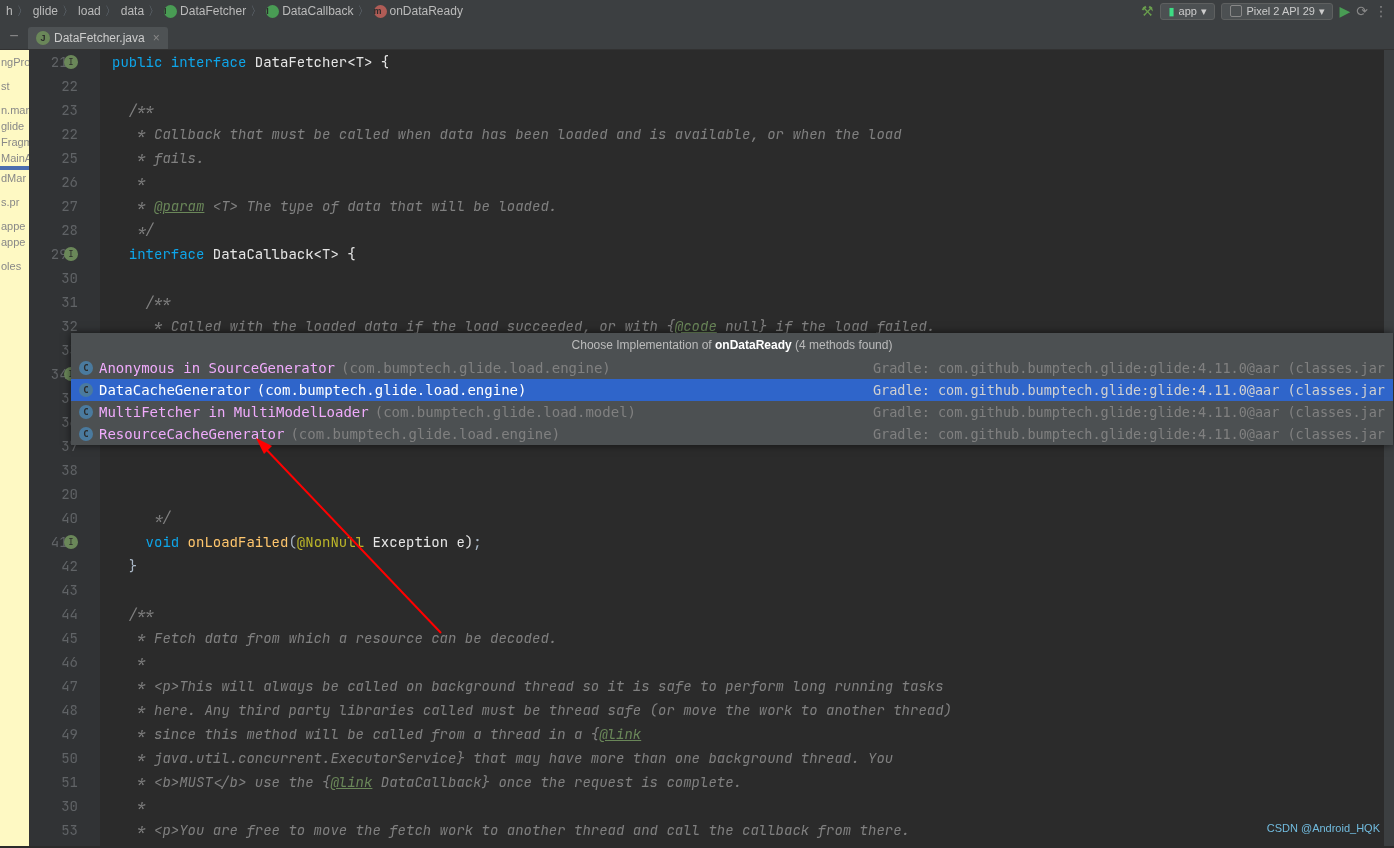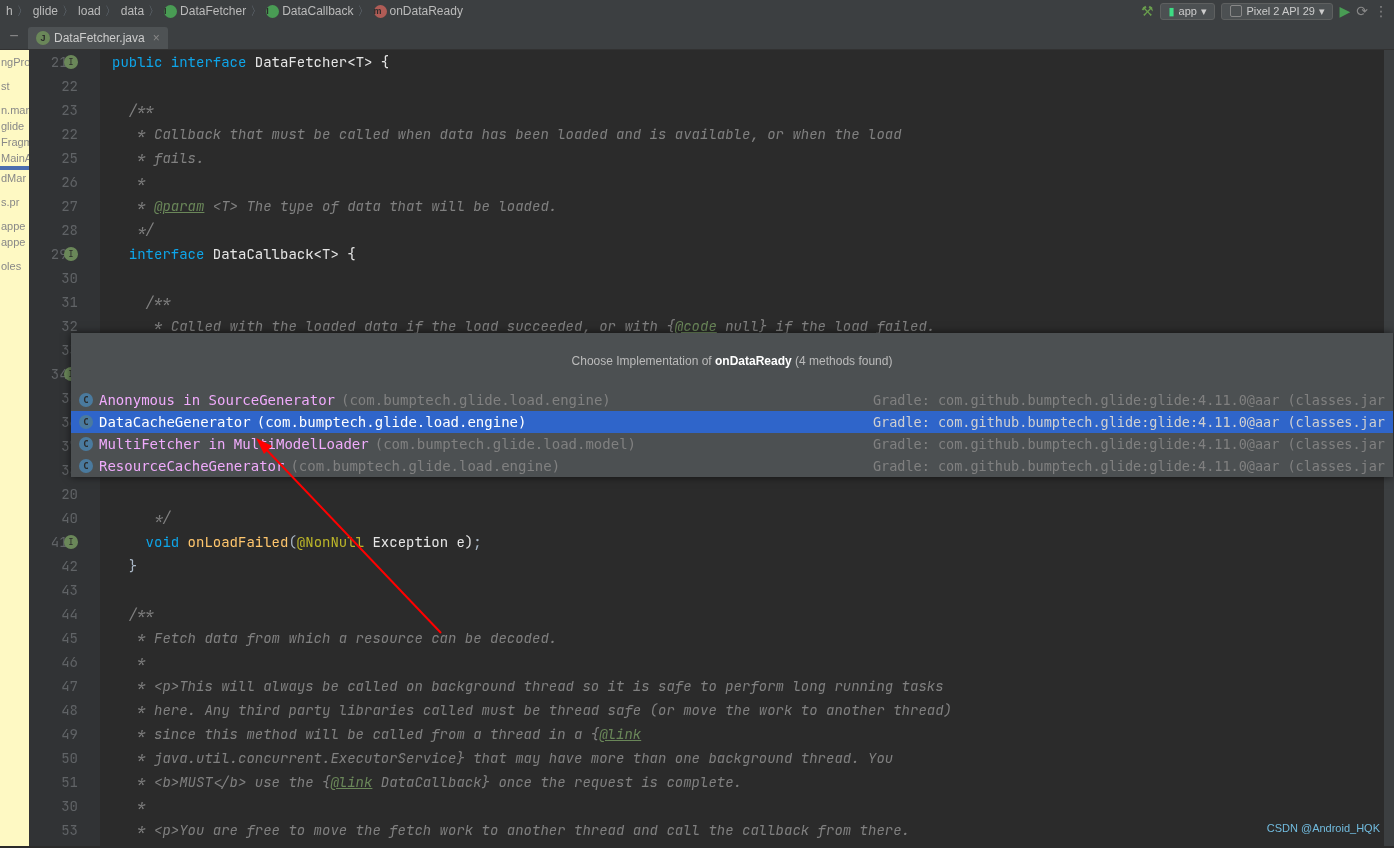--- a/index.html
+++ b/index.html
@@ -37,21 +37,21 @@
 .kw { color:#0ea5e9; }
 .comm { color:#808080; font-style:italic; }
 .grn-i { color:#6a8759; font-style:italic; text-decoration:underline; }
 .type { color:#e5e5e5; }
 .fn { color:#ffc66d; }
 .ann { color:#bbb529; }
 .op { color:#a9b7c6; }
 .hl { background:#3b514d; }
 .scrollbar { width:10px; background:#3c3f41; }
 .popup { position:absolute; left:71px; top:333px; width:1322px; background:#4c5052; box-shadow:0 0 8px rgba(0,0,0,0.6); z-index:10; }
-.popup-title { text-align:center; padding:21px; font-size:12px; color:#bbb; }
+.popup-title { text-align:center; padding:5px; font-size:12px; color:#bbb; }
 .popup-title b { color:#fff; }
 .popup-item { display:flex; padding:3px 8px; font-family:Consolas,monospace; font-size:14px; align-items:center; gap:6px; cursor:pointer; }
 .popup-item.sel { background:#2f65ca; color:#fff; }
 .pi-icon { width:14px; height:14px; border-radius:50%; background:#4a7a9e; color:#2b2b2b; font-size:9px; display:flex; align-items:center; justify-content:center; font-weight:bold; flex-shrink:0; }
 .pi-main { color:#f0abfc; }
 .popup-item.sel .pi-main, .popup-item.sel .pi-pkg { color:#fff; }
 .pi-pkg { color:#808080; }
 .pi-right { margin-left:auto; color:#808080; font-size:13.5px; white-space:nowrap; }
 .popup-item.sel .pi-right { color:#d0d0d0; }
 .arrow-overlay { position:absolute; left:256px; top:438px; width:190px; height:200px; z-index:20; pointer-events:none; }

